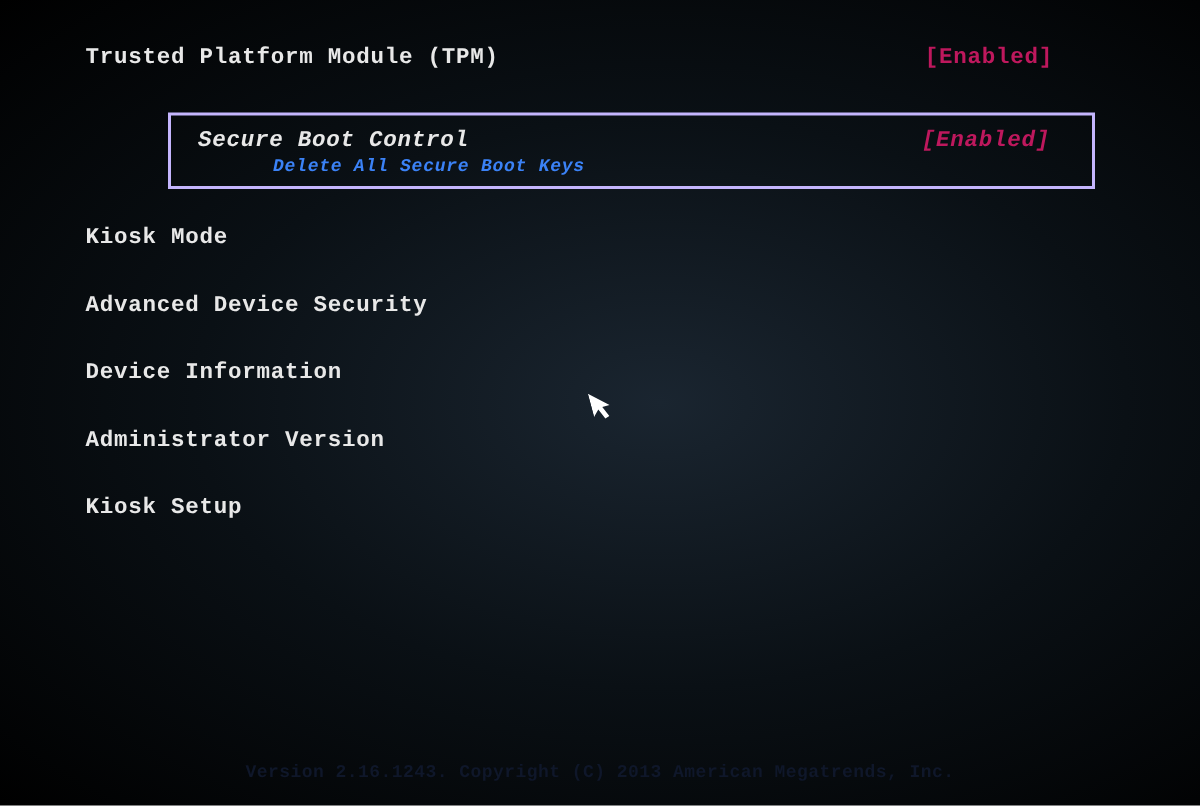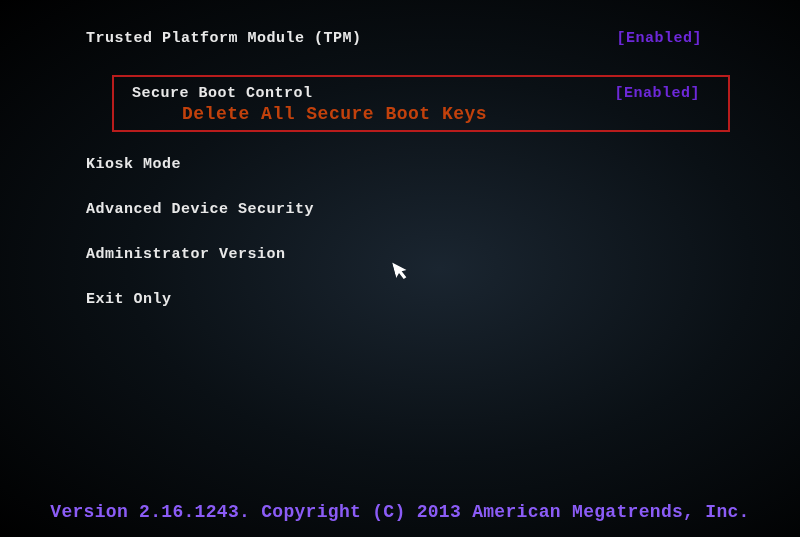--- a/index.html
+++ b/index.html
@@ -19,64 +19,65 @@
     }
     .bios-container {
       padding: 30px 0 0 0;
       position: relative;
       height: 100%;
     }
     .menu-item {
       display: flex;
       justify-content: space-between;
       align-items: flex-start;
-      padding: 0 98px 0 86px;
+      padding: 0 98px 0 57px;
       margin-bottom: 28px;
       font-size: 15px;
       letter-spacing: 0.5px;
     }
     .menu-item-label {
       color: #e8e8e8;
     }
     .menu-item-value {
-      color: #6d28d9;
+      color: #be185d;
       text-align: right;
     }
     .highlighted-section {
-      border: 2px solid #b91c1c;
+      border: 2px solid #c4b5fd;
       margin: 0 70px 0 112px;
       padding: 8px 0 6px 0;
       margin-bottom: 24px;
+      font-style: italic;
     }
     .highlighted-section .menu-item {
       padding: 0 28px 0 18px;
       margin-bottom: 0;
     }
     .sub-item {
       padding-left: 50px;
       margin-top: 2px;
-      font-size: 18px;
-      color: #c2410c;
+      font-size: 12px;
+      color: #3b82f6;
     }
     .cursor {
       position: absolute;
       left: 395px;
       top: 260px;
       font-size: 18px;
       color: #ffffff;
       transform: rotate(-15deg);
       pointer-events: none;
     }
     .footer {
       position: absolute;
       bottom: 15px;
       width: 100%;
       text-align: center;
-      font-size: 18px;
-      color: #8b5cf6;
+      font-size: 12px;
+      color: #0f172a;
       letter-spacing: 0.3px;
     }
   </style>
 </head>
 <body>
 
 <div class="bios-container">
 
   <div class="menu-item">
     <span class="menu-item-label">Trusted Platform Module (TPM)</span>
@@ -95,27 +96,30 @@
 
 
   <div class="menu-item">
     <span class="menu-item-label">Kiosk Mode</span>
   </div>
 
   <div class="menu-item">
     <span class="menu-item-label">Advanced Device Security</span>
   </div>
 
+  <div class="menu-item">
+    <span class="menu-item-label">Device Information</span>
+  </div>
 
   <div class="menu-item">
     <span class="menu-item-label">Administrator Version</span>
   </div>
 
   <div class="menu-item">
-    <span class="menu-item-label">Exit Only</span>
+    <span class="menu-item-label">Kiosk Setup</span>
   </div>
 
   <div class="cursor">
     <svg width="16" height="20" viewBox="0 0 16 20">
       <path d="M0,0 L0,16 L4,12 L7,19 L10,18 L7,11 L12,11 Z" fill="#ffffff"></path>
     </svg>
   </div>
 
   <div class="footer">
     <span>Version 2.16.1243. Copyright (C) 2013 American Megatrends, Inc.</span>

